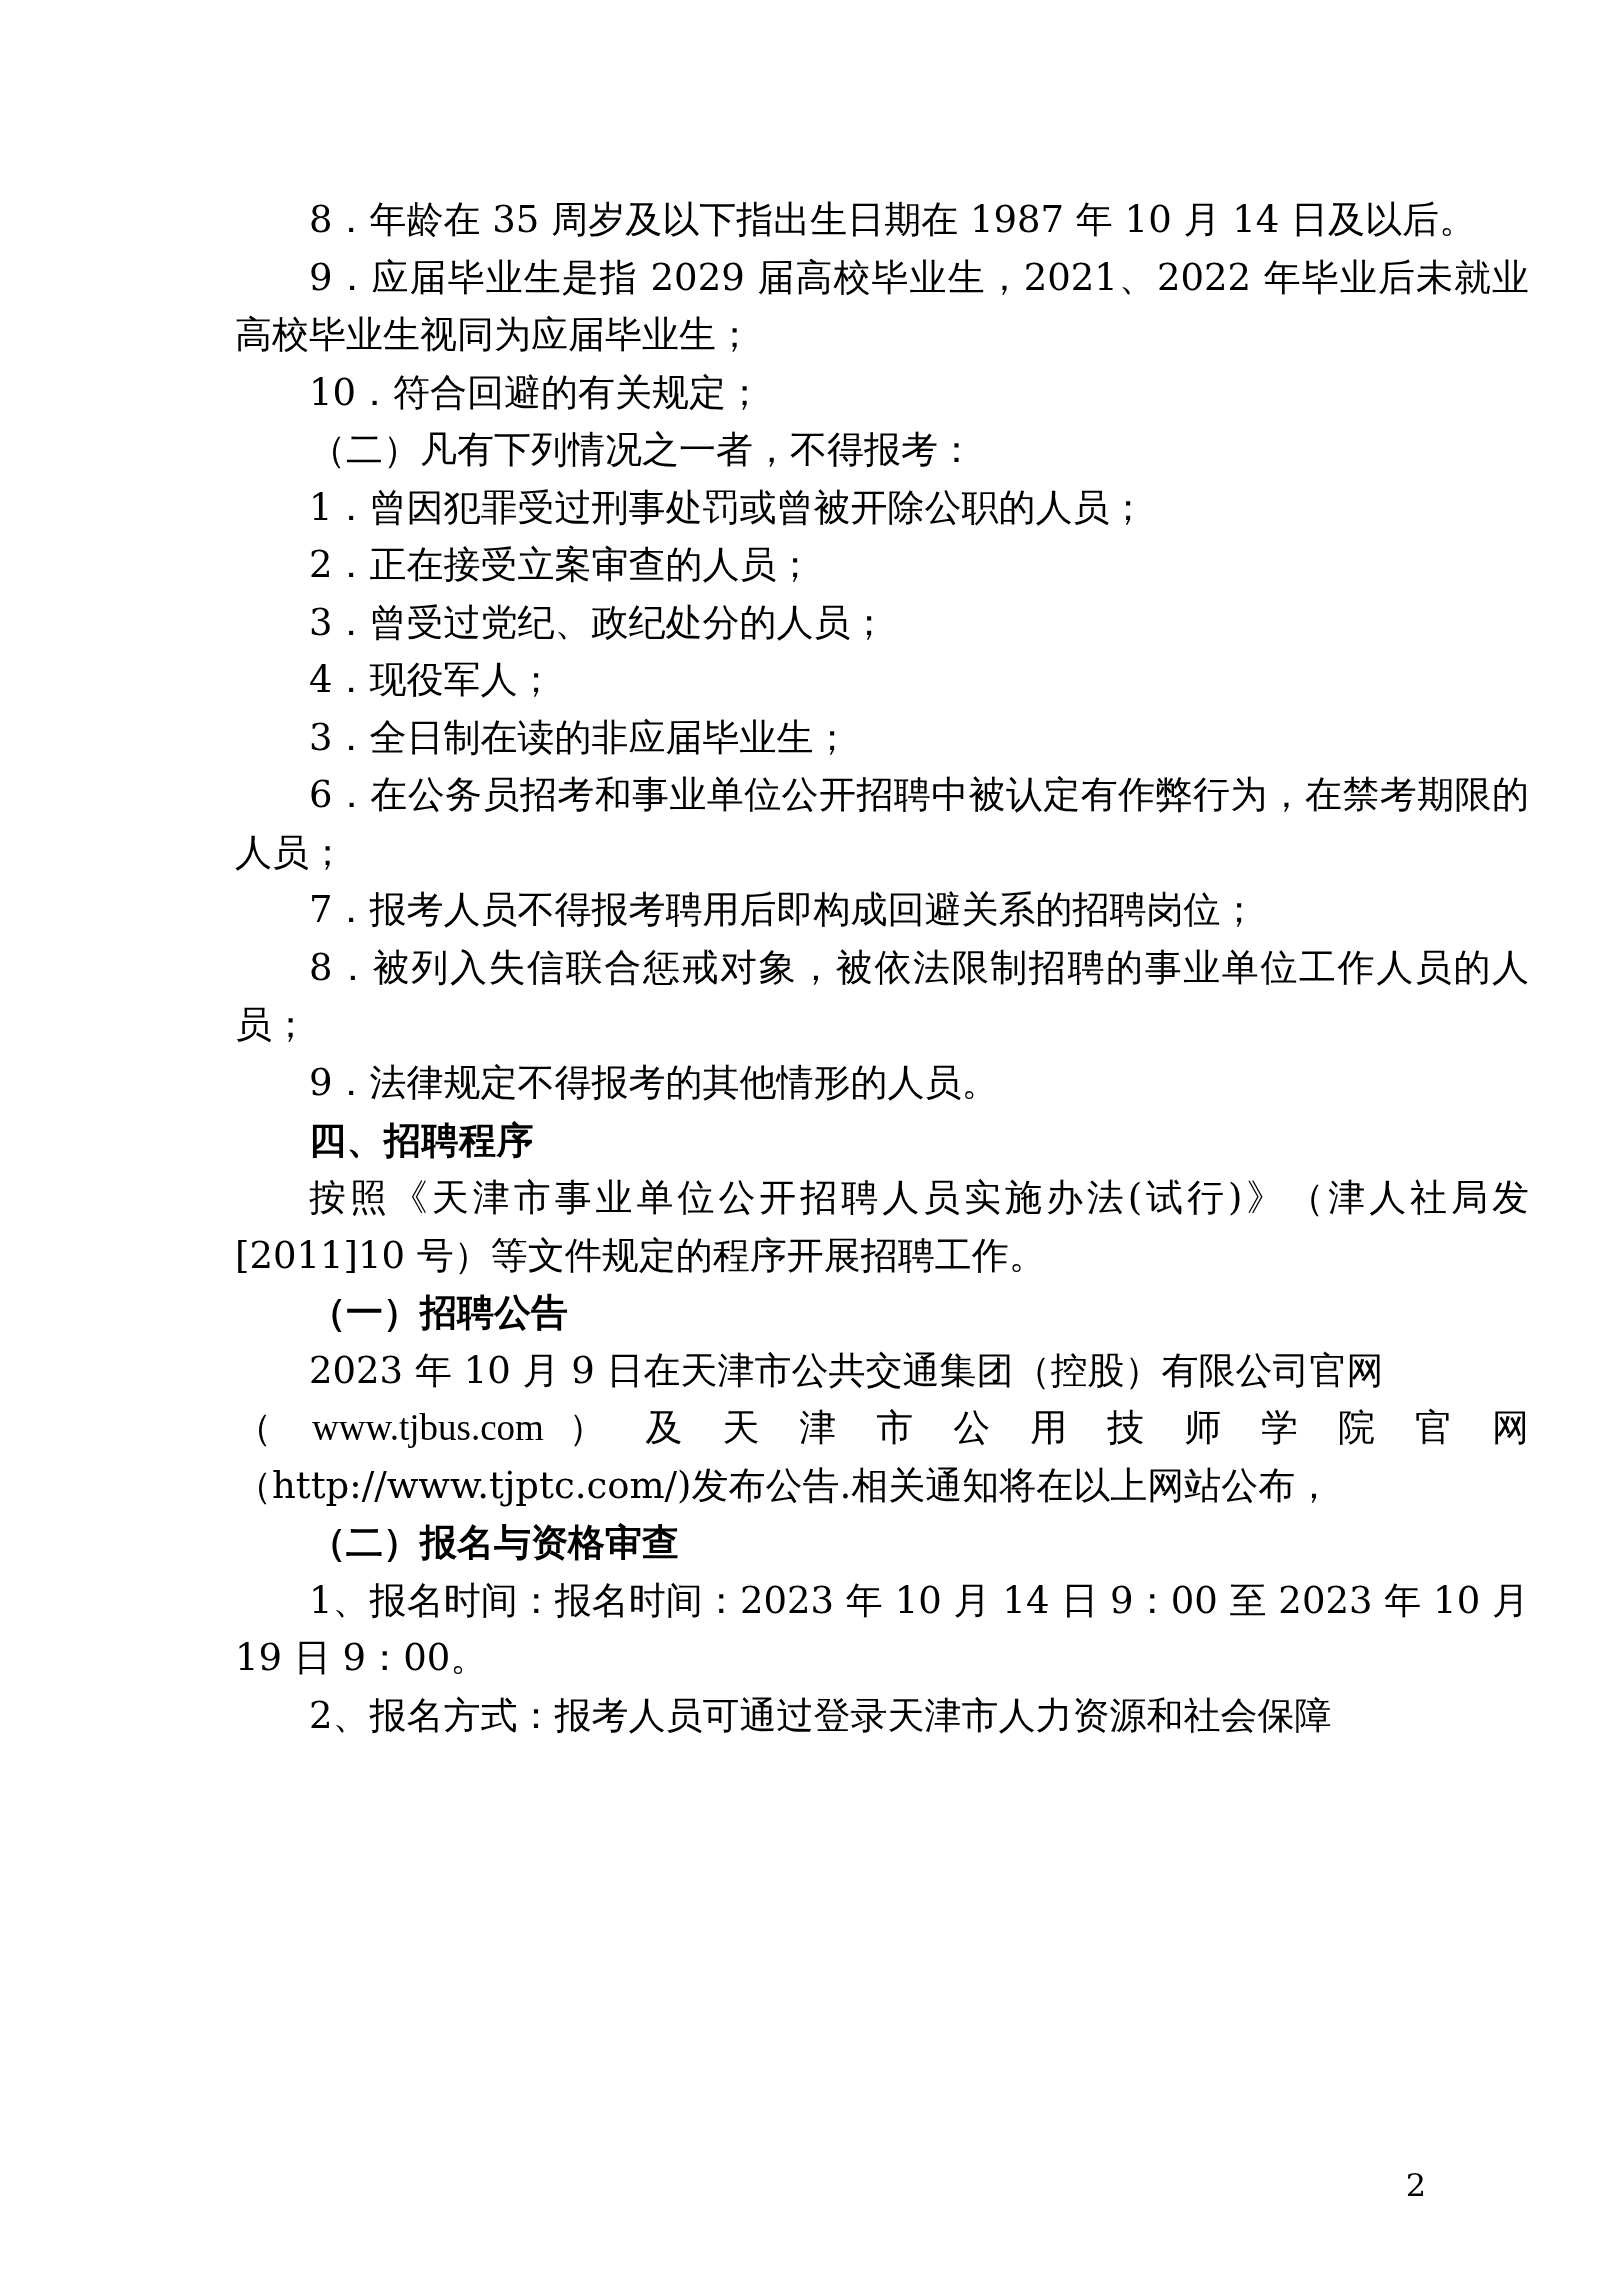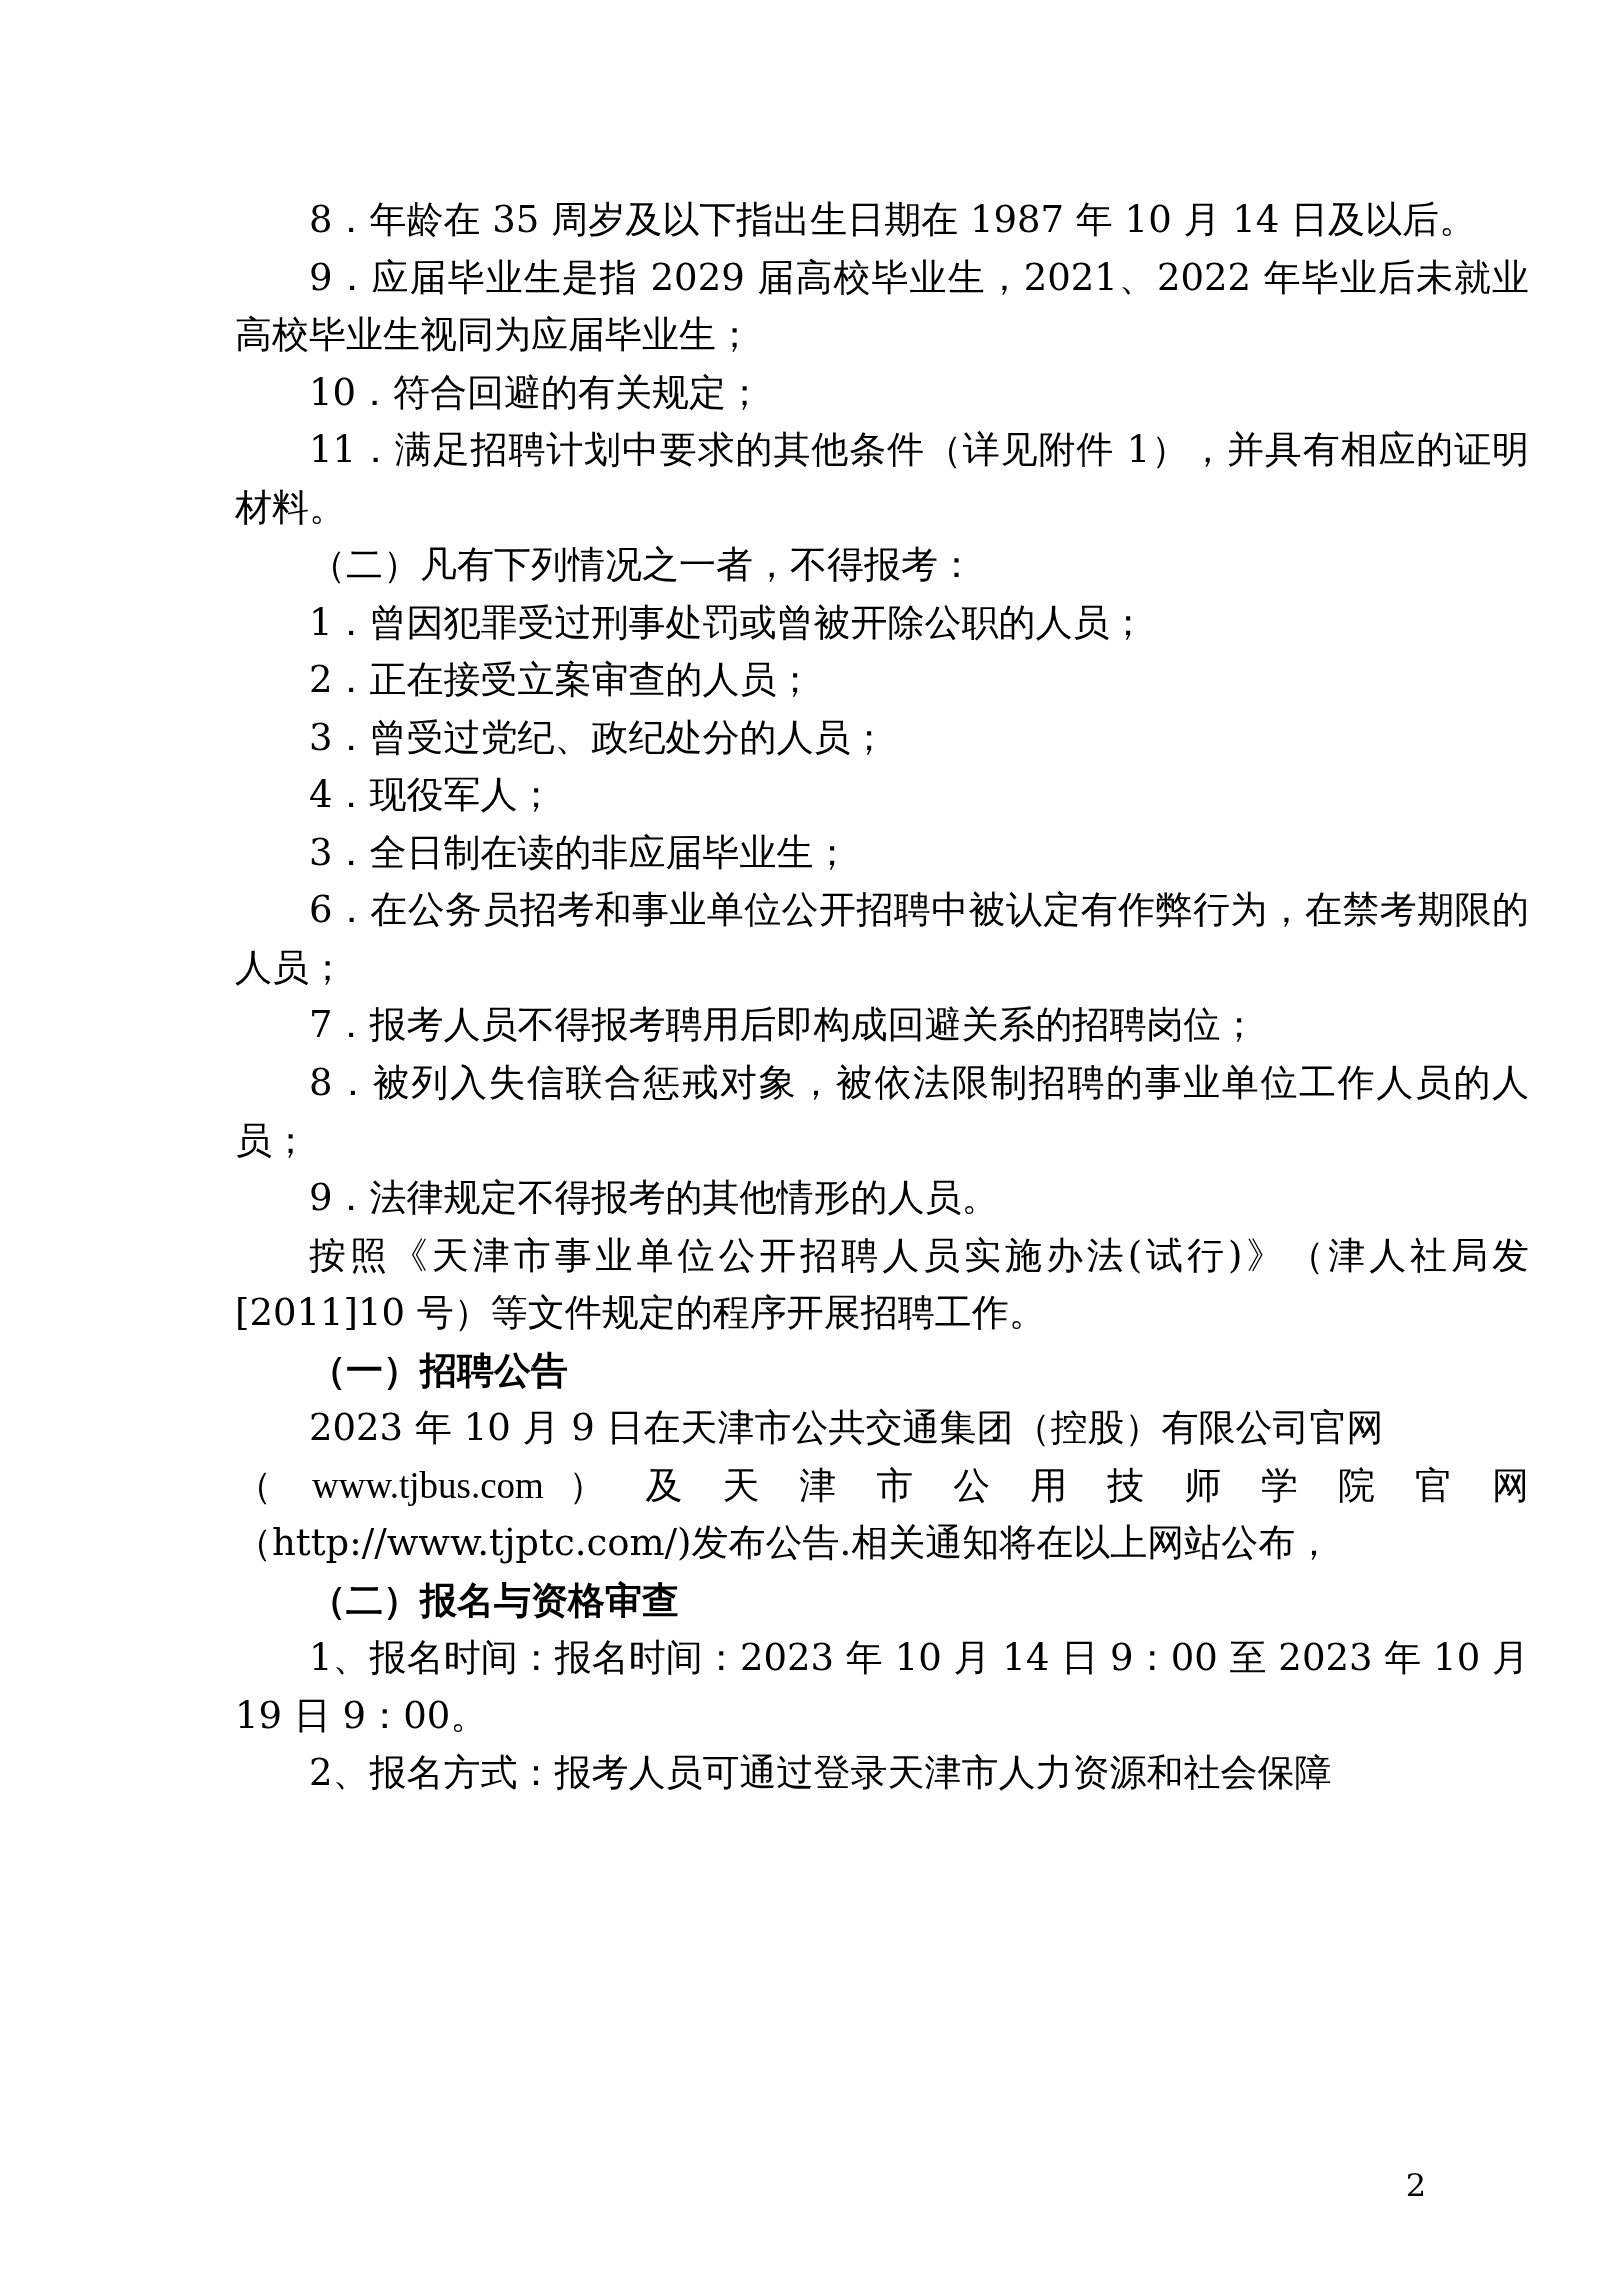--- a/index.html
+++ b/index.html
@@ -61,31 +61,31 @@
 </style>
 </head>
 <body>
 
 <div class="page">
   <div class="doc-body">
 
     <p class="para">8．年龄在 35 周岁及以下指出生日期在 1987 年 10 月 14 日及以后。</p>
     <p class="para">9．应届毕业生是指 2029 届高校毕业生，2021、2022 年毕业后未就业高校毕业生视同为应届毕业生；</p>
     <p class="para">10．符合回避的有关规定；</p>
-    <p class="para">11．满足招聘计划中要求的其他条件（详见附件 1），并具有相应的证明材料。</p>
     <p class="para">（二）凡有下列情况之一者，不得报考：</p>
     <p class="para">1．曾因犯罪受过刑事处罚或曾被开除公职的人员；</p>
     <p class="para">2．正在接受立案审查的人员；</p>
     <p class="para">3．曾受过党纪、政纪处分的人员；</p>
     <p class="para">4．现役军人；</p>
     <p class="para">3．全日制在读的非应届毕业生；</p>
     <p class="para">6．在公务员招考和事业单位公开招聘中被认定有作弊行为，在禁考期限的人员；</p>
     <p class="para">7．报考人员不得报考聘用后即构成回避关系的招聘岗位；</p>
     <p class="para">8．被列入失信联合惩戒对象，被依法限制招聘的事业单位工作人员的人员；</p>
     <p class="para">9．法律规定不得报考的其他情形的人员。</p>
+    <p class="heading">四、招聘程序</p>
     <p class="para">按照《天津市事业单位公开招聘人员实施办法(试行)》（津人社局发[2011]10 号）等文件规定的程序开展招聘工作。</p>
     <p class="subheading">（一）招聘公告</p>
     <p class="para">2023 年 10 月 9 日在天津市公共交通集团（控股）有限公司官网</p>
     <p class="spread">（ www.tjbus.com ） 及 天 津 市 公 用 技 师 学 院 官 网</p>
     <p>（http://www.tjptc.com/)发布公告.相关通知将在以上网站公布，</p>
     <p class="subheading">（二）报名与资格审查</p>
     <p class="para">1、报名时间：报名时间：2023 年 10 月 14 日 9：00 至 2023 年 10 月 19 日 9：00。</p>
     <p class="para">2、报名方式：报考人员可通过登录天津市人力资源和社会保障</p>
 
   </div>

